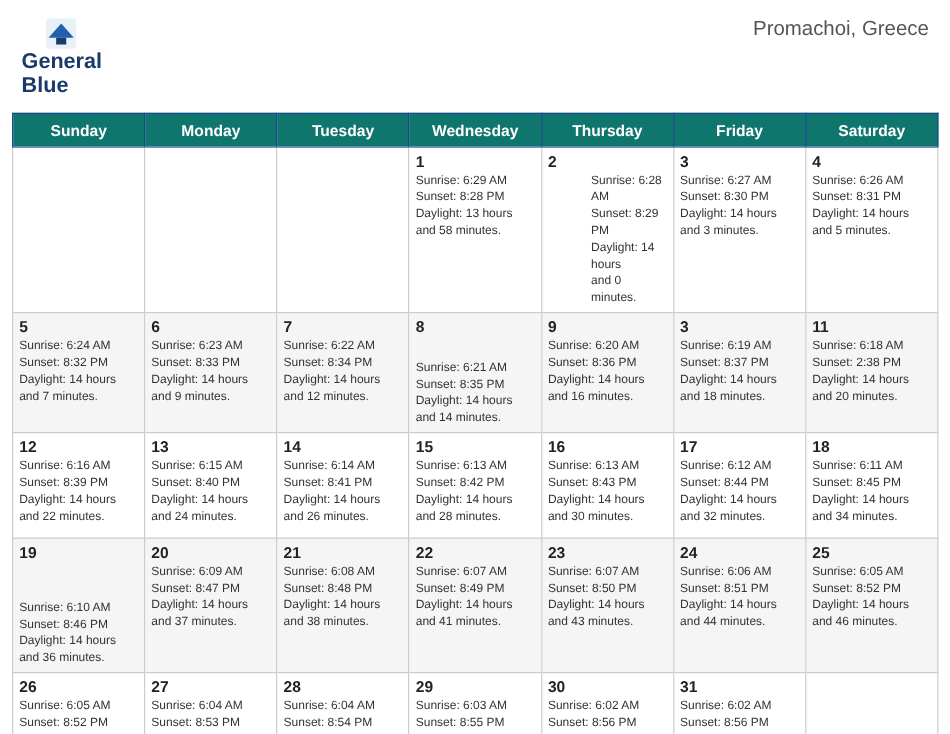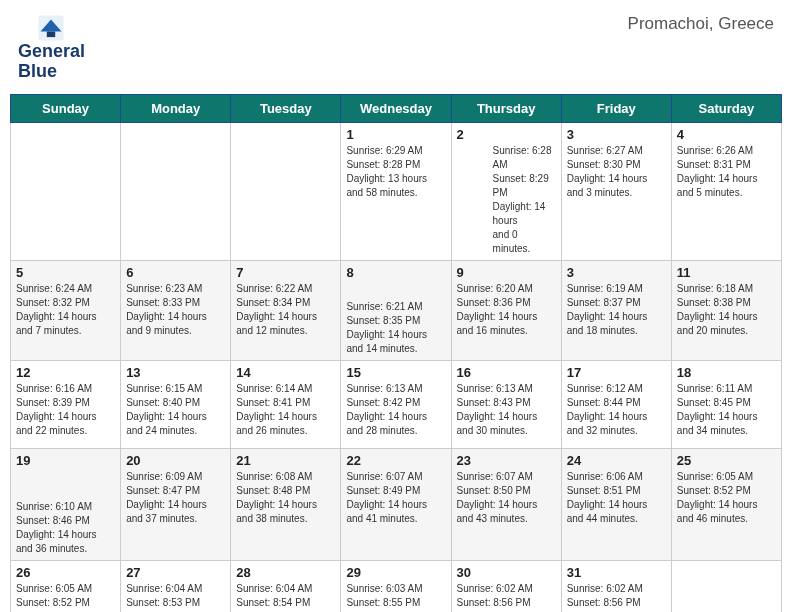--- a/index.html
+++ b/index.html
@@ -191,21 +191,21 @@
         <td>
           <div class="day-number">3</div>
           <div class="day-info" style="white-space: pre-line;">Sunrise: 6:19 AM
 Sunset: 8:37 PM
 Daylight: 14 hours
 and 18 minutes.</div>
         </td>
         <td>
           <div class="day-number">11</div>
           <div class="day-info" style="white-space: pre-line;">Sunrise: 6:18 AM
-Sunset: 8:38 PM
+Sunset: 2:38 PM
 Daylight: 14 hours
 and 20 minutes.</div>
         </td>
       </tr>
       <tr>
         <td>
           <div class="day-number">12</div>
           <div class="day-info" style="white-space: pre-line;">Sunrise: 6:16 AM
 Sunset: 8:39 PM
 Daylight: 14 hours

